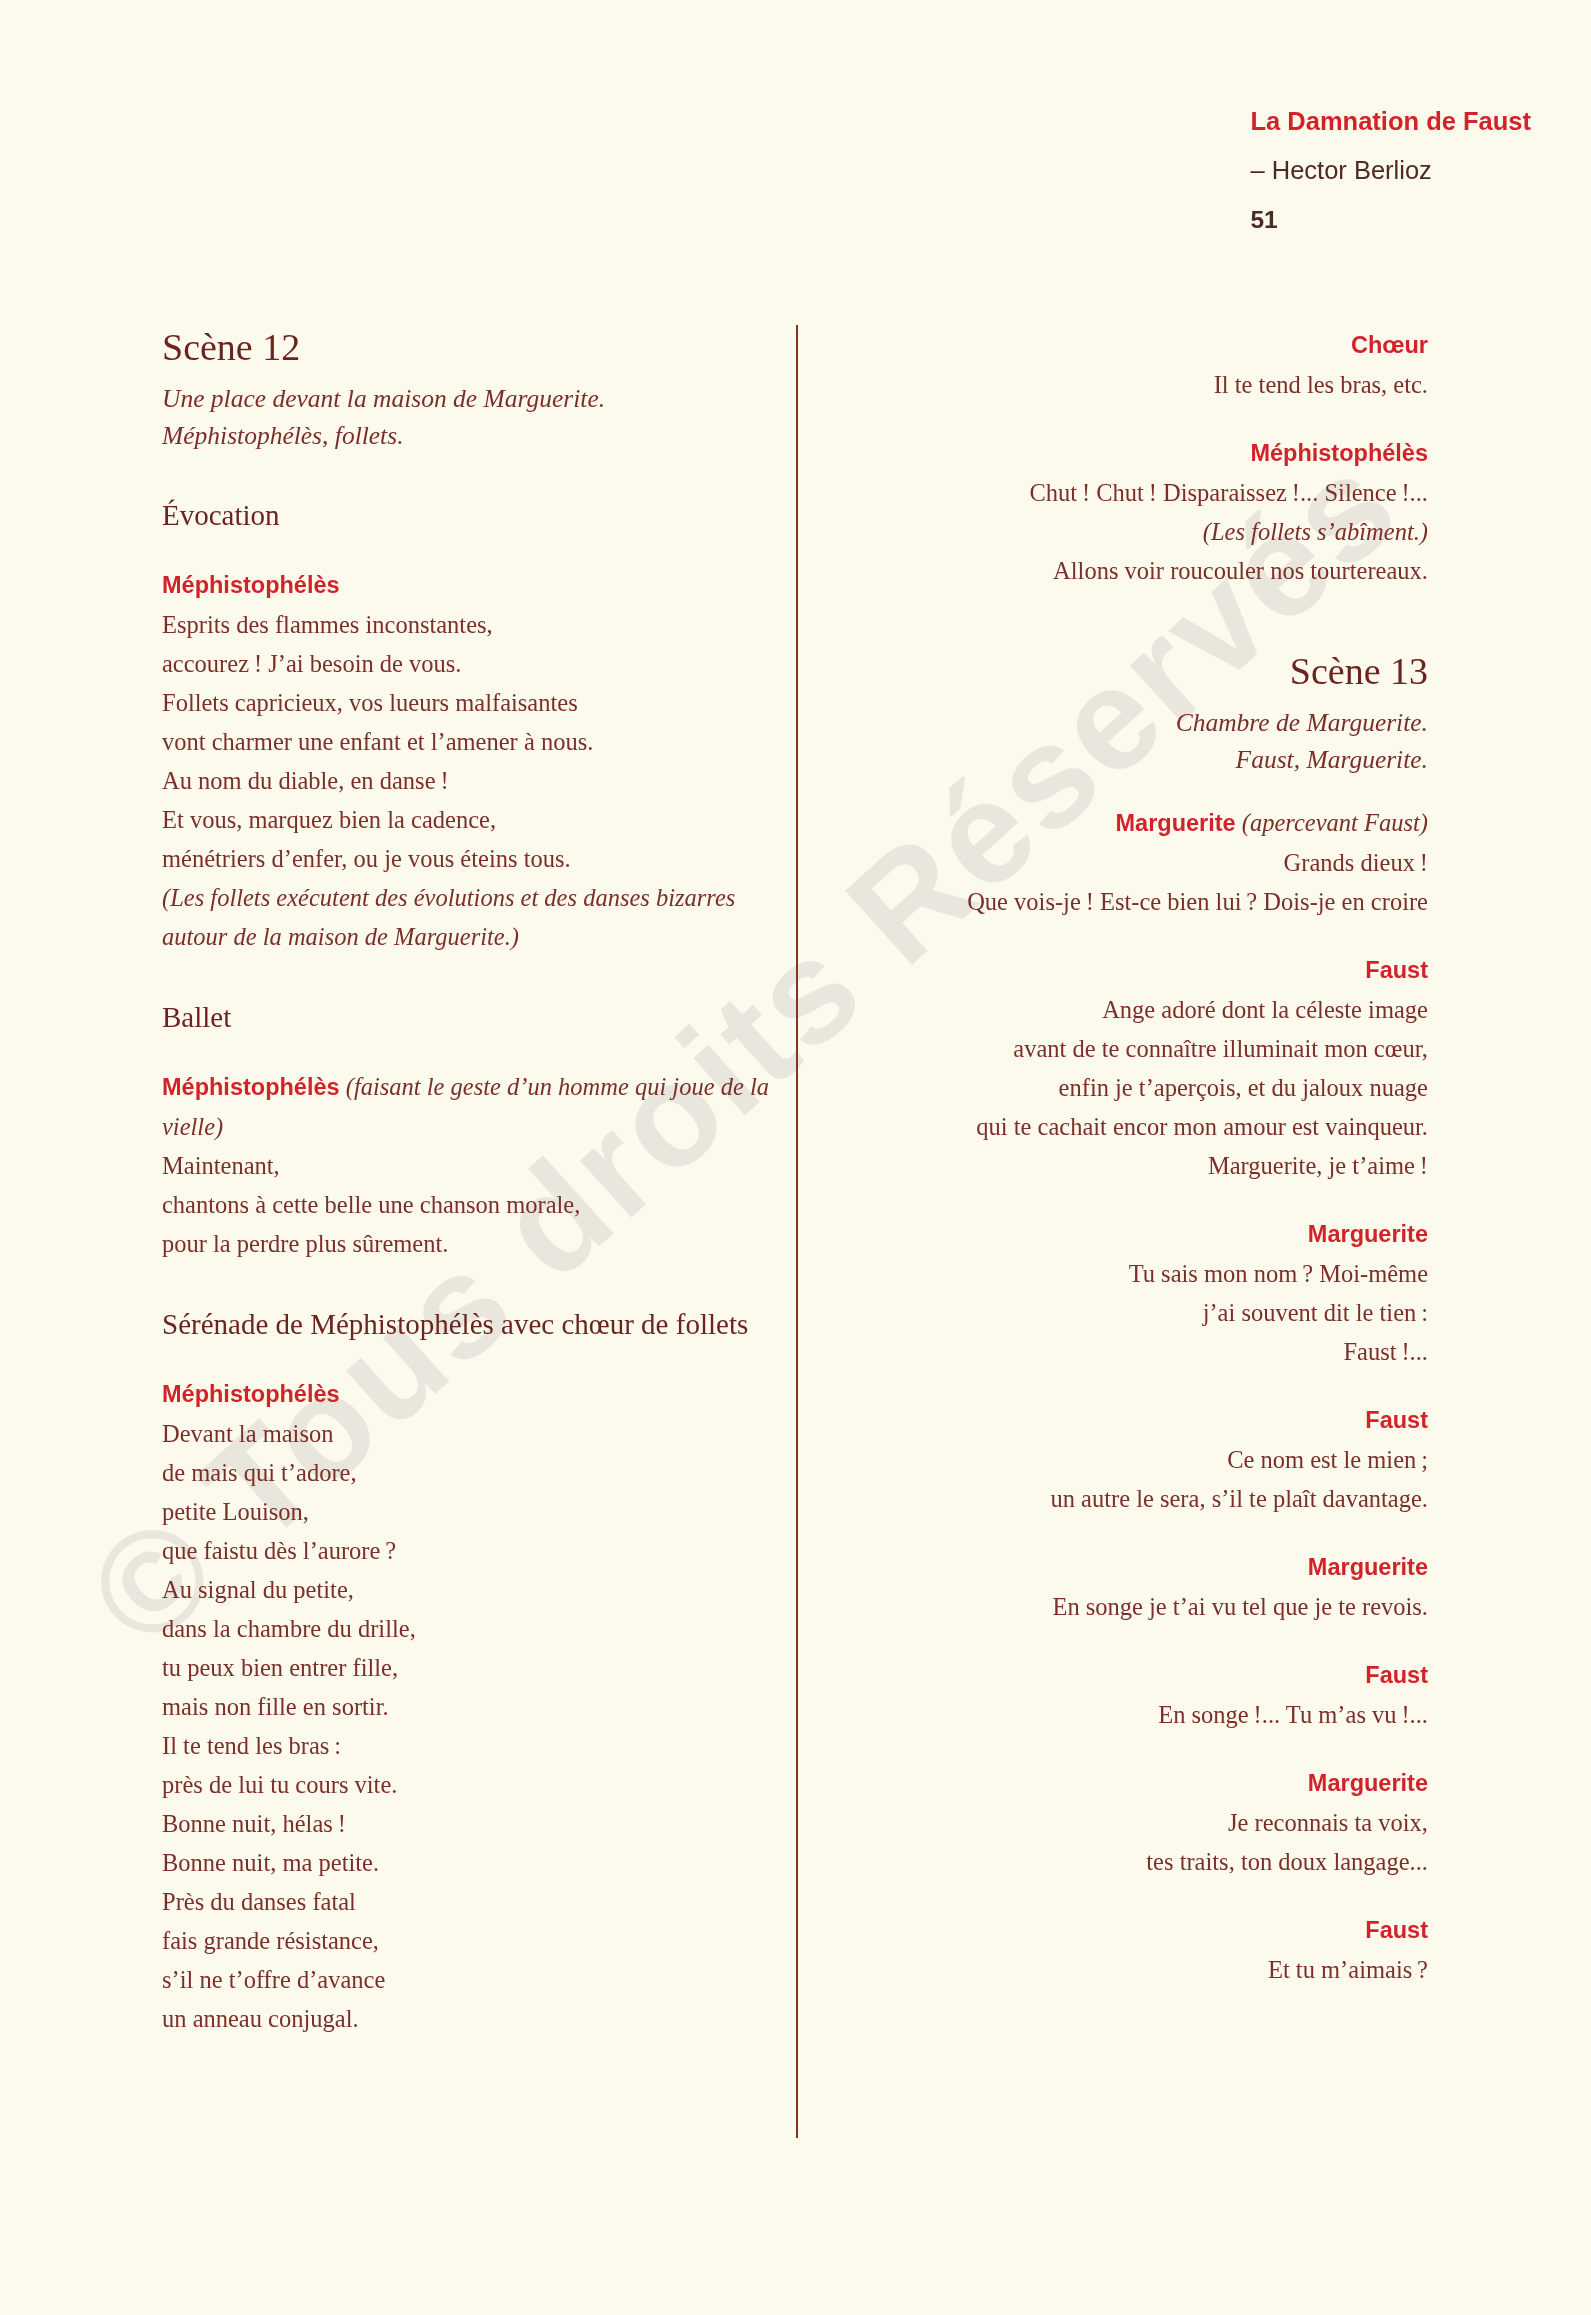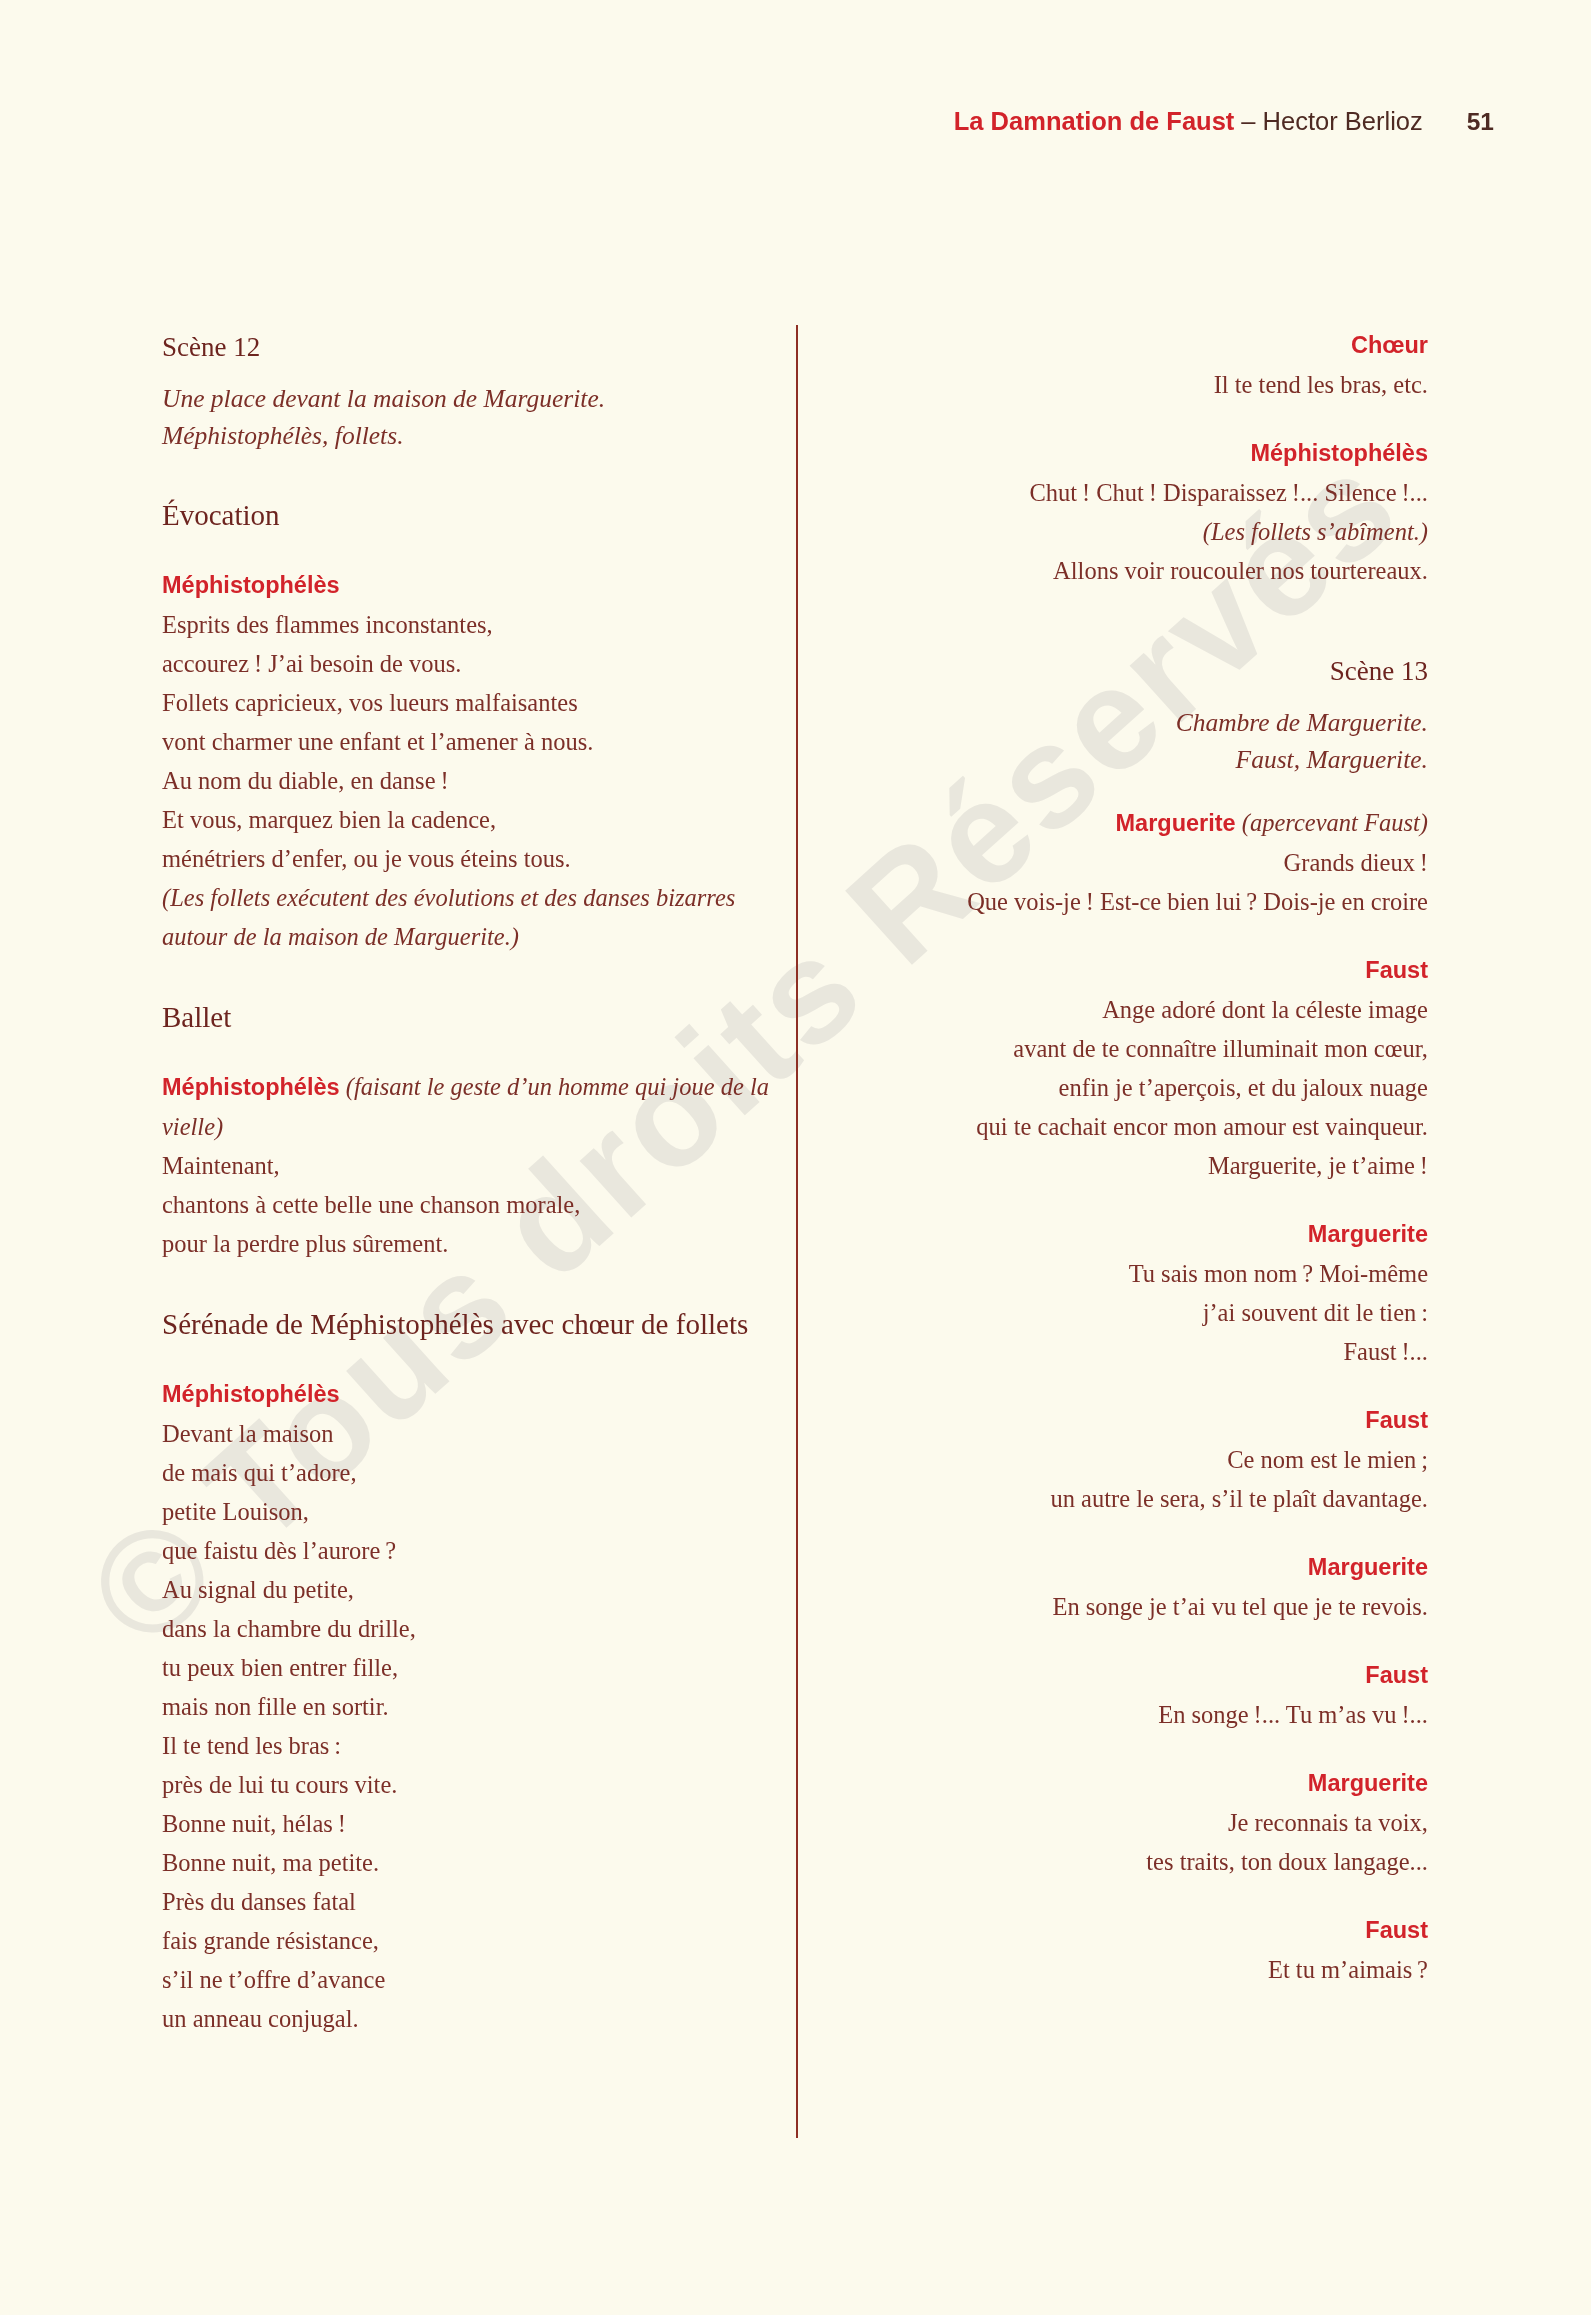--- a/index.html
+++ b/index.html
@@ -5,22 +5,22 @@
   html,body{margin:0;padding:0;}
   body{
     width:1592px;height:2315px;position:relative;overflow:hidden;
     background:#fcfaed;
     font-family:"Liberation Serif",serif;
     color:#7c2f28;
   }
   
   .page-header{
     position:absolute;top:106px;right:98px;z-index:2;
-    display:flex;align-items:baseline;gap:7px;
-    font-family:"Liberation Sans",sans-serif;font-size:25.5px;line-height:31px;
+    display:flex;align-items:baseline;gap:18px;
+    font-family:"Liberation Sans",sans-serif;font-size:25.5px;line-height:31px;flex-direction:column;
   }
   .ph-title{color:#d2232a;font-weight:bold;}
   .ph-author{color:#4e2a23;}
   .ph-page{color:#4e2a23;font-weight:bold;margin-left:37px;font-size:24.5px;}
   
   .watermark{
     position:absolute;left:113px;top:1534px;z-index:0;
     transform:rotate(-42deg);transform-origin:0 50%;
     font-family:"Liberation Sans",sans-serif;font-weight:bold;
     font-size:145px;letter-spacing:3.9px;white-space:nowrap;
@@ -34,21 +34,21 @@
   .col{width:634px;}
   .divider{width:2px;background:#8e2f24;}
   .col-right{flex:1;padding-left:23px;width:auto;text-align:right;}
   .col > :first-child{margin-top:0;}
   
   .line{margin:0;font-size:24.5px;line-height:39px;font-family:Liberation Serif, serif;}
   .italic{font-style:italic;}
   .scene-block{margin:59px 0 25.5px;}
   .scene-title{
     margin:0 0 9.8px;font-weight:normal;
-    font-size:27px;line-height:45px;color:#6d241f;
+    font-size:38px;line-height:45px;color:#6d241f;
   }
   .scene-block .stage{font-size:25.5px;line-height:37px;}
   .section-heading{
     font-weight:normal;font-size:29px;line-height:41px;
     color:#6d241f;margin:41px 0 29px;
   }
   .dialogue-block{margin:0 0 29px;}
   .speaker-line{margin:0;font-size:24.5px;line-height:39px;}
   .speaker{
     font-family:"Liberation Sans",sans-serif;font-weight:bold;

